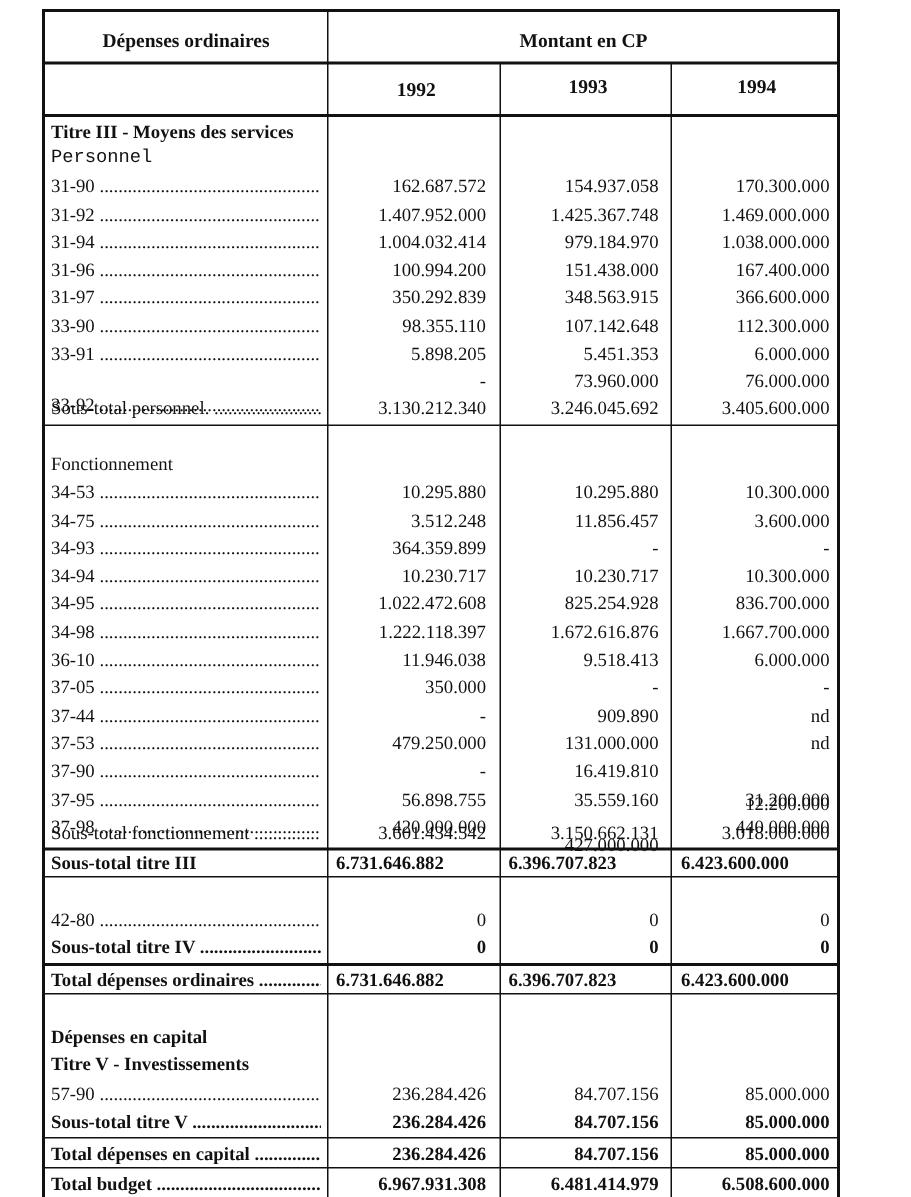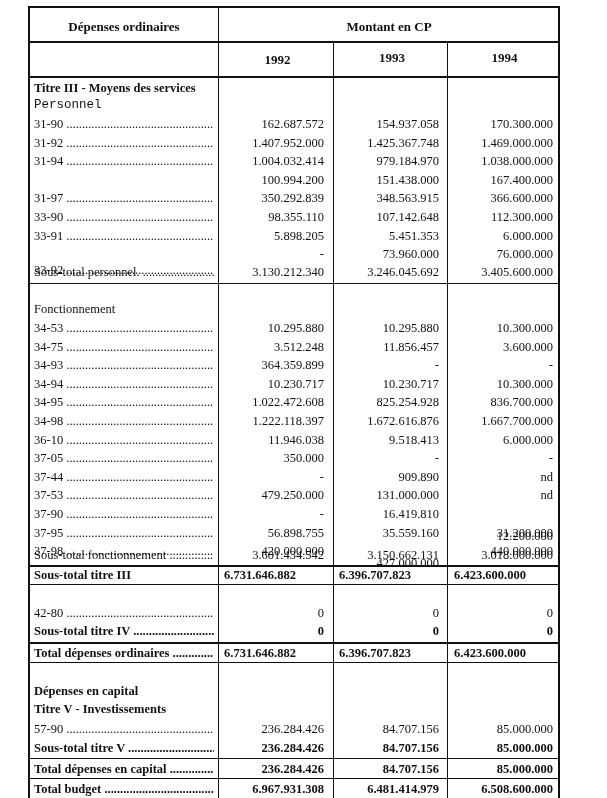--- a/index.html
+++ b/index.html
@@ -64,20 +64,21 @@
     <div class="cell num c2n" style="top: 108px;">154.937.058</div>
     <div class="cell num c3n" style="top: 108px;">170.300.000</div>
     <div class="cell lbl dots" style="top: 126.6px;">31-92</div>
     <div class="cell num c1n" style="top: 126.6px;">1.407.952.000</div>
     <div class="cell num c2n" style="top: 126.6px;">1.425.367.748</div>
     <div class="cell num c3n" style="top: 126.6px;">1.469.000.000</div>
     <div class="cell lbl dots" style="top: 145.2px;">31-94</div>
     <div class="cell num c1n" style="top: 145.2px;">1.004.032.414</div>
     <div class="cell num c2n" style="top: 145.2px;">979.184.970</div>
     <div class="cell num c3n" style="top: 145.2px;">1.038.000.000</div>
+    <div class="cell lbl dots" style="top: 163.8px;">31-96</div>
     <div class="cell num c1n" style="top: 163.8px;">100.994.200</div>
     <div class="cell num c2n" style="top: 163.8px;">151.438.000</div>
     <div class="cell num c3n" style="top: 163.8px;">167.400.000</div>
     <div class="cell lbl dots" style="top: 182.4px;">31-97</div>
     <div class="cell num c1n" style="top: 182.4px;">350.292.839</div>
     <div class="cell num c2n" style="top: 182.4px;">348.563.915</div>
     <div class="cell num c3n" style="top: 182.4px;">366.600.000</div>
     <div class="cell lbl dots" style="top: 201px;">33-90</div>
     <div class="cell num c1n" style="top: 201px;">98.355.110</div>
     <div class="cell num c2n" style="top: 201px;">107.142.648</div>

